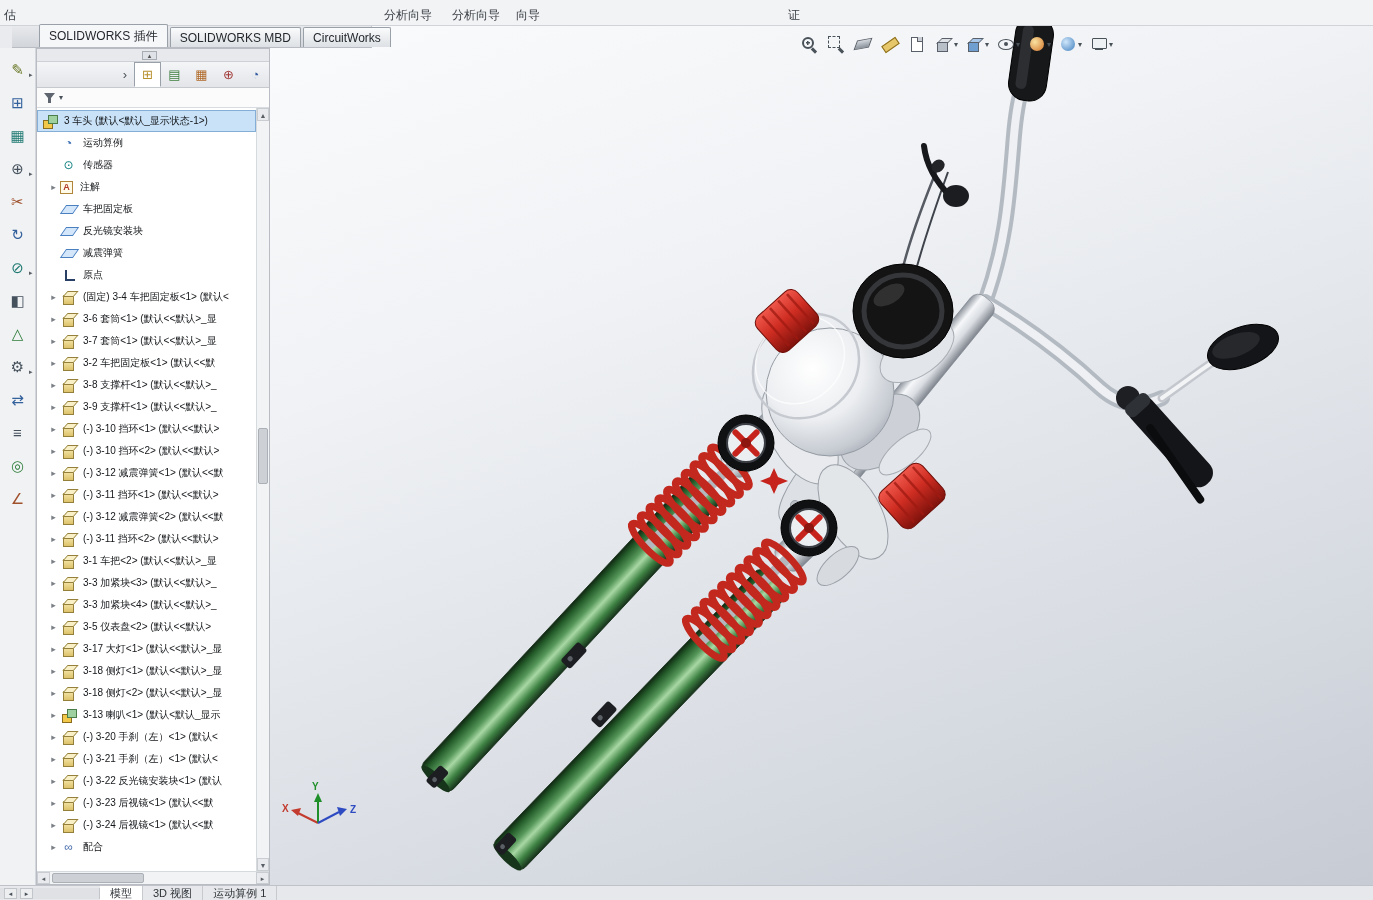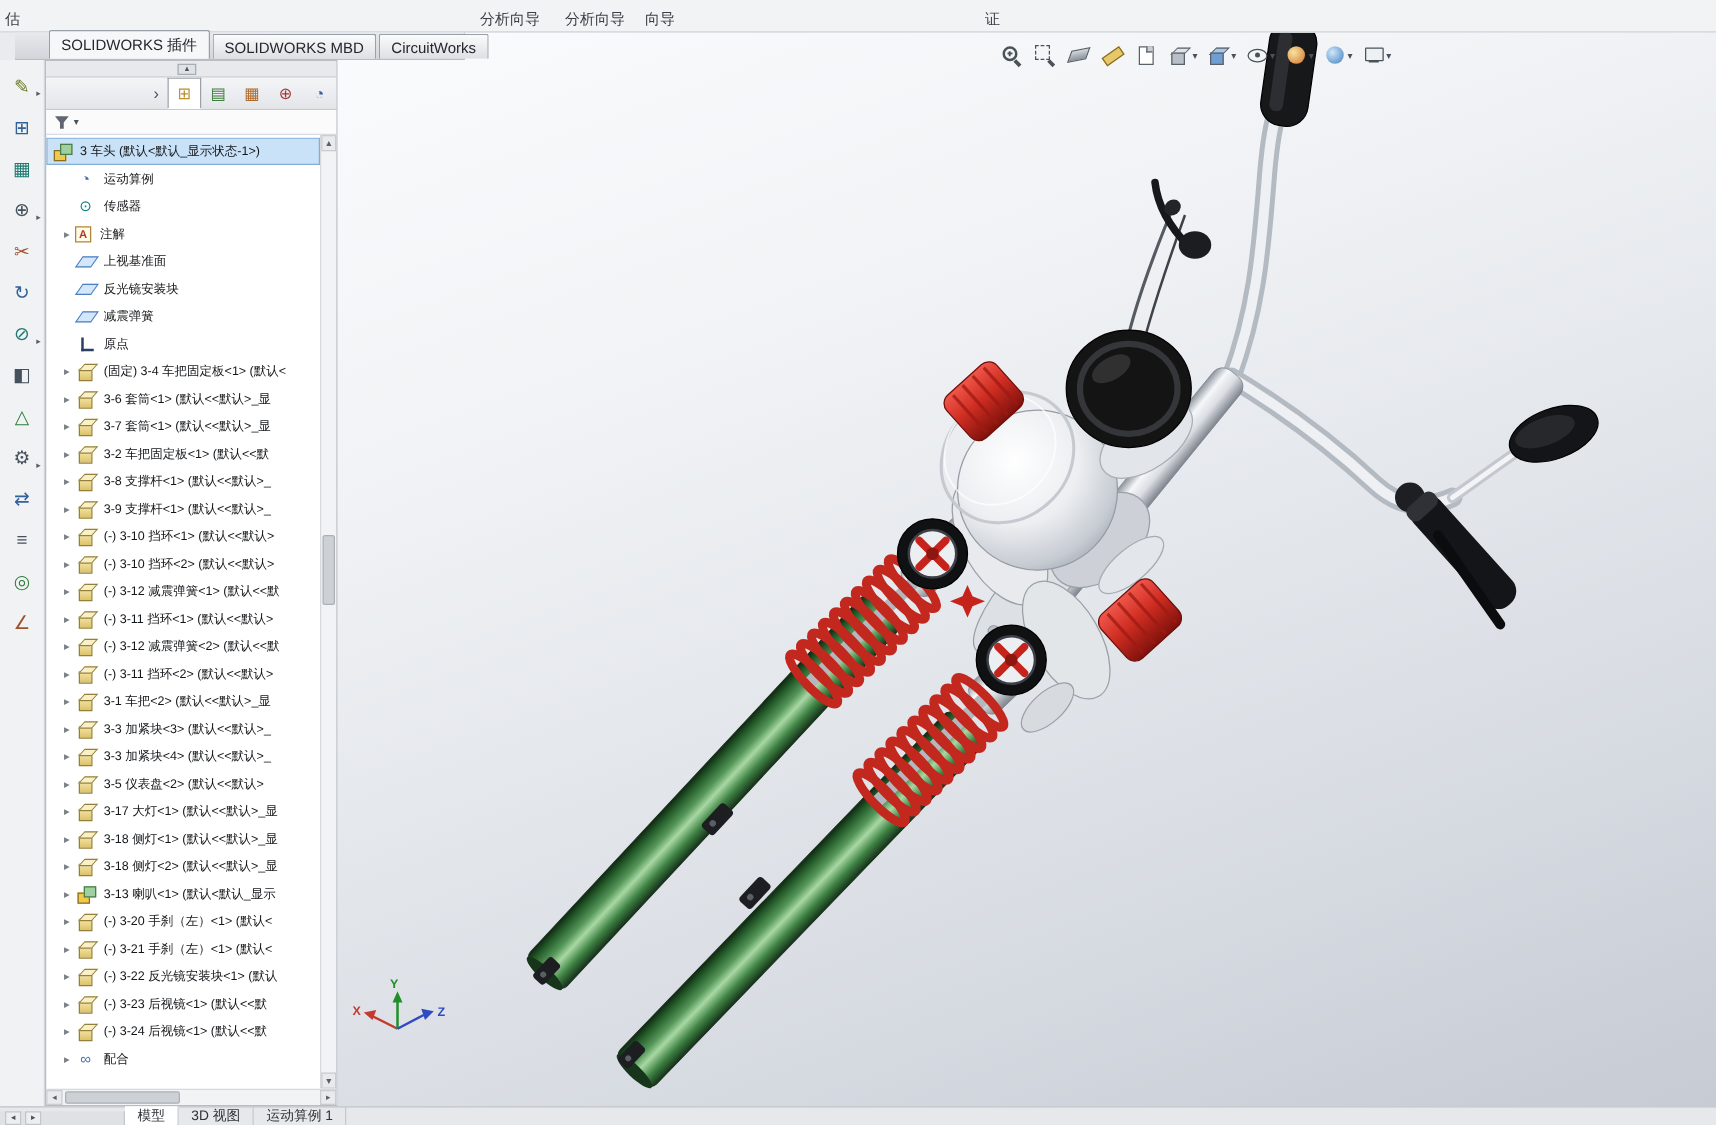--- a/index.html
+++ b/index.html
@@ -122,21 +122,21 @@
   .vscroll .thumb{position:absolute;left:1px;top:42%;width:10px;height:56px;background:#cdd1d6;border:1px solid #aab0b6;border-radius:2px}
   .phscroll{height:13px;flex:none;position:relative;background:#f2f3f5;border-top:1px solid #d7dadd}
   .phscroll .sb-l,.phscroll .sb-r{position:absolute;top:0;width:13px;height:12px;font-size:7px;color:#5a5f66;
     text-align:center;line-height:12px;background:#e8eaed;border:1px solid #c9ccd1}
   .phscroll .sb-l{left:0}.phscroll .sb-l::before{content:'◂'}
   .phscroll .sb-r{right:0}.phscroll .sb-r::before{content:'▸'}
   .phscroll .hthumb{position:absolute;left:15px;top:1px;width:92px;height:10px;background:#cdd1d6;border:1px solid #aab0b6;border-radius:2px}
 
   
   #statusbar{position:absolute;left:0;bottom:0;width:1373px;height:15px;background:#e6e8eb;
-    border-top:1px solid #bfc3c9;display:flex;align-items:flex-end;font-size:11px;z-index:8}
+    border-top:1px solid #bfc3c9;display:flex;align-items:center;font-size:11px;z-index:8}
   .tabscroller{width:100px;flex:none;background:#dfe1e5;border-right:1px solid #c2c6cb;
     display:flex;align-items:center;gap:3px;padding:0 4px}
   .snav{width:13px;height:11px;background:#eceef0;border:1px solid #c2c6cb;font-size:7px;
     line-height:9px;text-align:center;color:#4a5259;cursor:default}
   .stab{padding:0 10px;display:flex;align-items:center;border-right:1px solid #c6cacf;color:#2f3338;cursor:default;white-space:nowrap}
   .stab.active{background:#fff}
 </style>
 </head>
 <body>
 
@@ -579,21 +579,21 @@
           <i class="g">A</i>
         </span>
         <span class="tw-label">注解</span>
       </div>
 
       <div class="trow lvl1">
         <span class="tw-arrow"></span>
         <span class="ic ic-plane">
           <i class="g"></i>
         </span>
-        <span class="tw-label">上视基准面</span>
+        <span class="tw-label">车把固定板</span>
       </div>
 
       <div class="trow lvl1">
         <span class="tw-arrow"></span>
         <span class="ic ic-plane">
           <i class="g"></i>
         </span>
         <span class="tw-label">反光镜安装块</span>
       </div>
 

